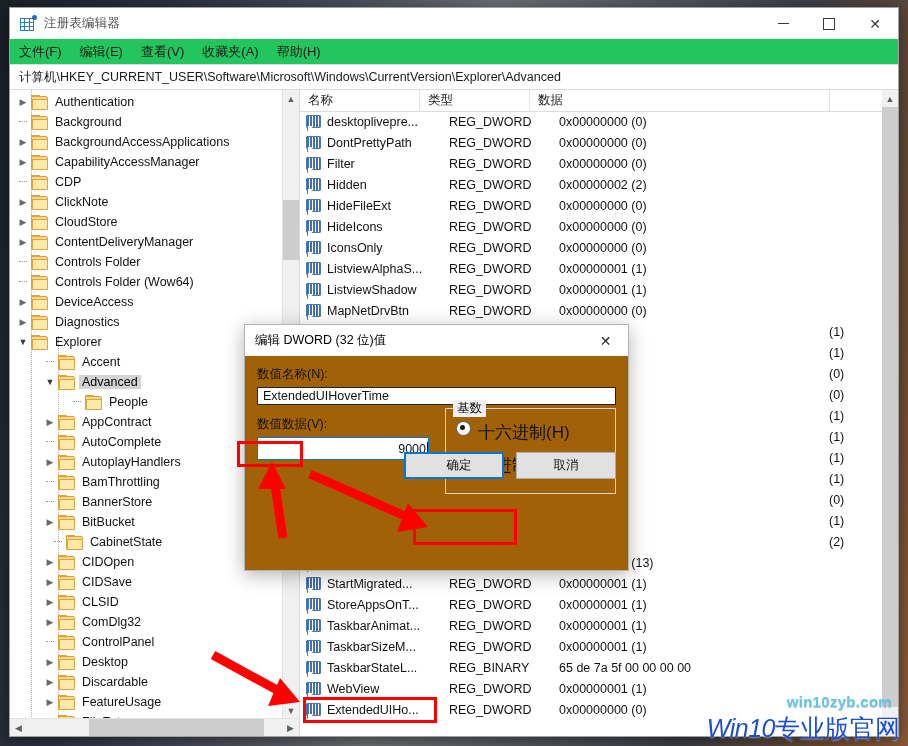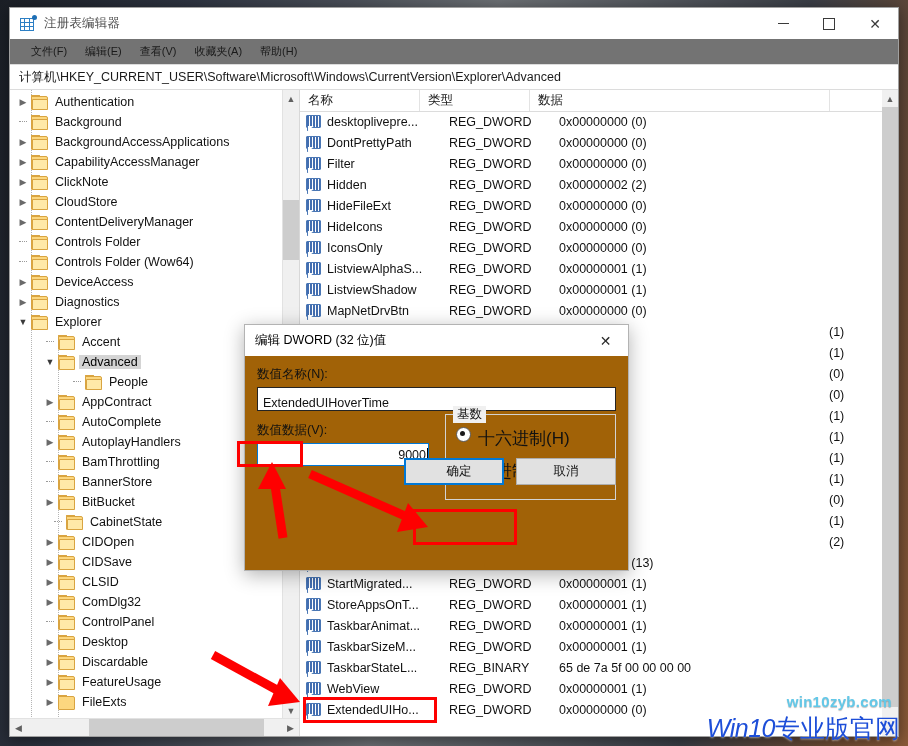--- a/index.html
+++ b/index.html
@@ -69,23 +69,23 @@
     color: #3a3a3a;
   }
   .glyph-min { width:11px; height:1px; background:#3a3a3a; display:block;}
   .glyph-max { width:10px; height:10px; border:1px solid #3a3a3a; display:block;}
   .glyph-close { font-size:14px; line-height:1; font-family:"DejaVu Sans",sans-serif; }
 
   
   .menubar {
     height: 25px;
     display: flex; align-items: center;
-    padding-left: 12px;
-    background:#737373;
-    font-size: 11px; color:#1a1a1a;
+    padding-left: 0;
+    background:#22c55e;
+    font-size: 13px; color:#1a1a1a;
   }
   .menu-item { padding: 3px 9px; cursor: default; }
 
   
   .addressbar {
     height: 24px;
     border-top: 1px solid #dcdcdc;
     border-bottom: 1px solid #dcdcdc;
     display:flex; align-items:center;
     padding-left: 9px;
@@ -260,22 +260,22 @@
     position: relative;
   }
   .dlg-close {
     position:absolute; right:0; top:0; width:45px;height:31px;
     display:flex;align-items:center;justify-content:center;
     color:#2a2a2a; font-size:14px; font-family:"DejaVu Sans",sans-serif;
   }
   .dlg-body { padding: 10px 12px 0 12px; position:relative; }
   .fld-label { font-size:12.5px; color:#111; margin-bottom:4px; }
   .name-input {
-    height: 24px; background:#fff; border:1px solid #242424;
-    display:flex; align-items:flex-end; padding-left:5px;
+    height: 18px; background:#fff; border:1px solid #242424;
+    display:flex; align-items:center; padding-left:5px;
     font-size:12.5px; color:#111; box-sizing:border-box;
   }
   .row2 { display:flex; margin-top:11px; gap:16px;}
   .col-left { width: 172px; }
   .data-input {
     height: 23px; background:#fff; border:1px solid #0078d7;
     display:flex; align-items:center; padding-left:5px;
     font-size:12.5px; color:#111; box-sizing:border-box; position:relative;justify-content:flex-end;
   }
   .caret {
@@ -416,20 +416,29 @@
             <div class="tnode" style="padding-left: 5px;">
               <span class="expander">▶</span>
               <span class="folder">
                 <span class="tab"></span>
                 <span class="back"></span>
                 <span class="front"></span>
               </span>
               <span class="tlabel">CapabilityAccessManager</span>
             </div>
             <div class="tnode" style="padding-left: 5px;">
+              <span class="dashes"></span>
+              <span class="folder">
+                <span class="tab"></span>
+                <span class="back"></span>
+                <span class="front"></span>
+              </span>
+              <span class="tlabel">CDP</span>
+            </div>
+            <div class="tnode" style="padding-left: 5px;">
               <span class="expander">▶</span>
               <span class="folder">
                 <span class="tab"></span>
                 <span class="back"></span>
                 <span class="front"></span>
               </span>
               <span class="tlabel">ClickNote</span>
             </div>
             <div class="tnode" style="padding-left: 5px;">
               <span class="expander">▶</span>

